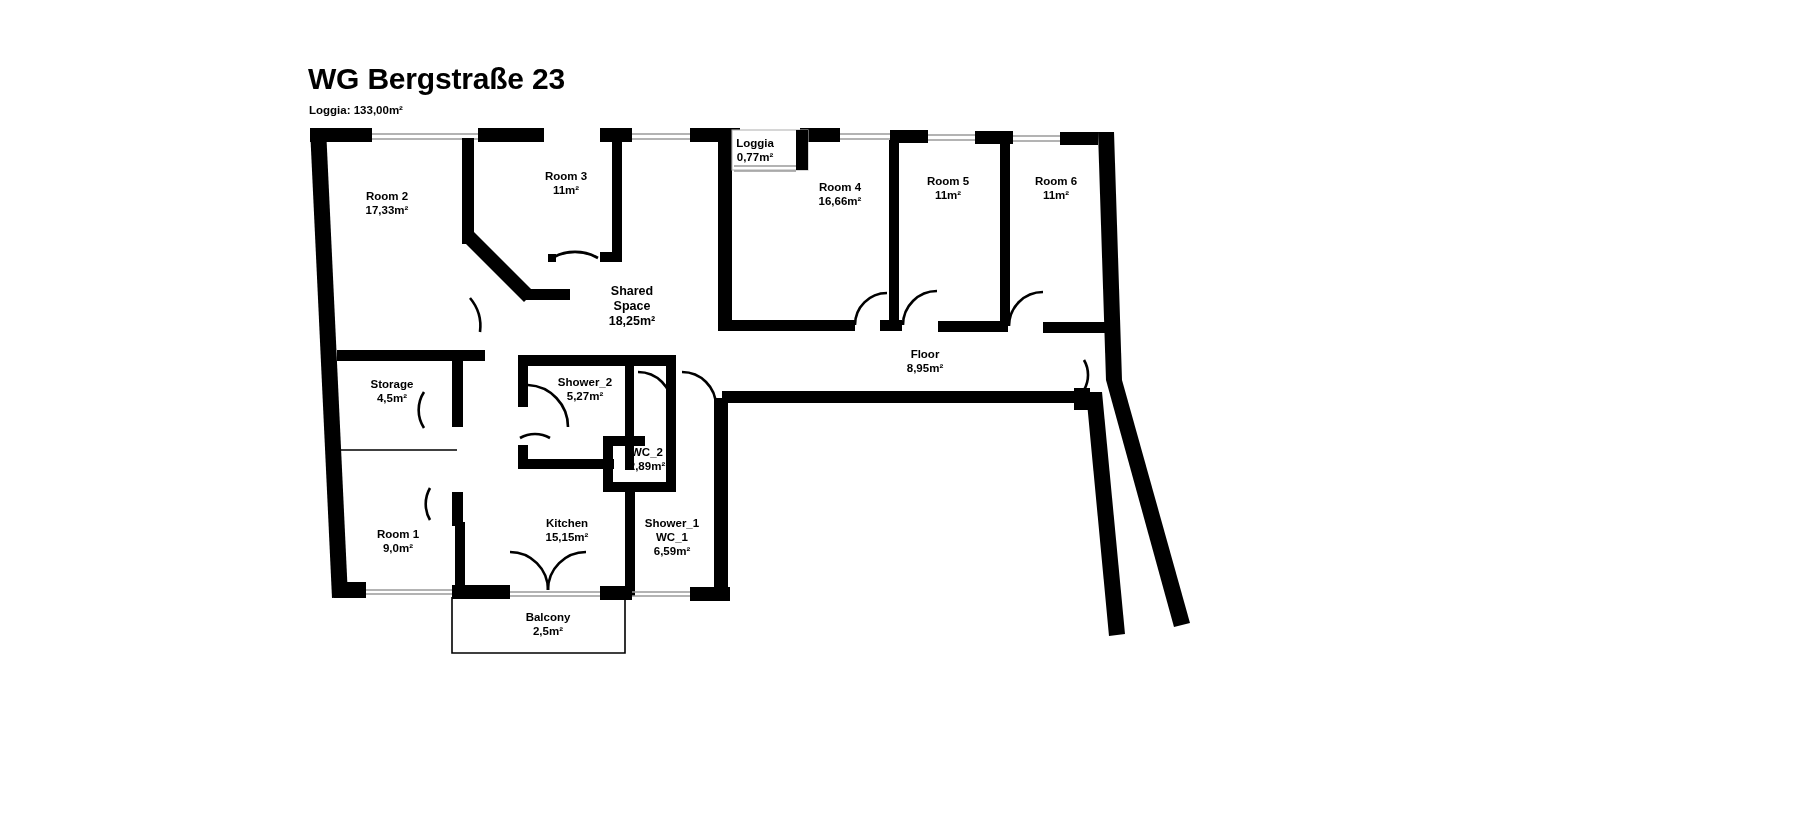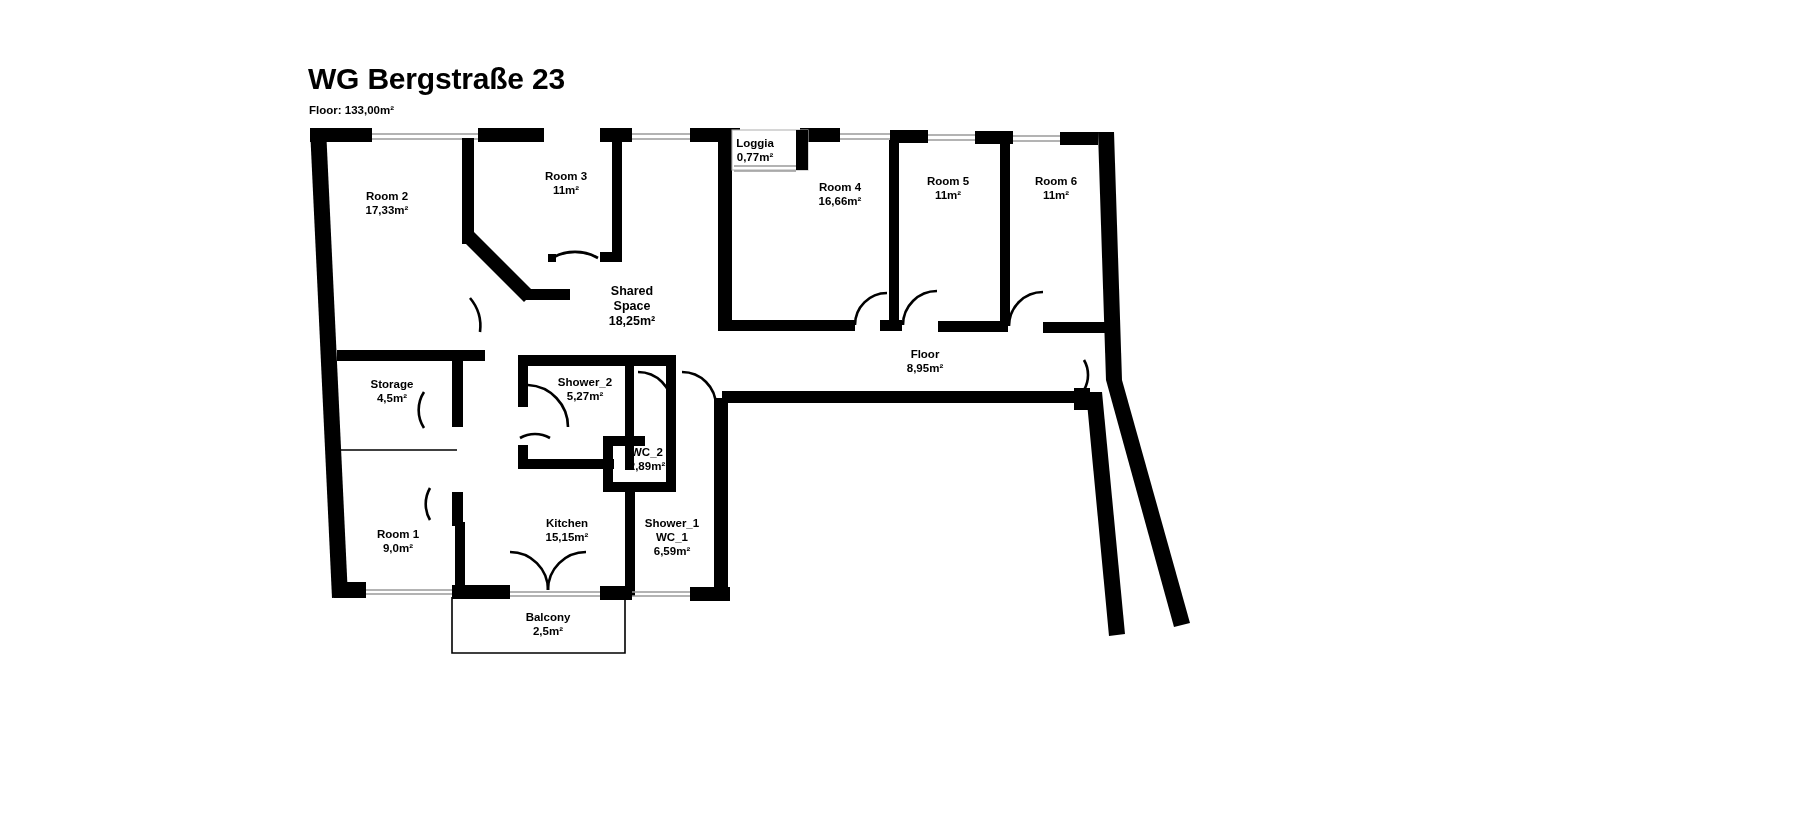--- a/index.html
+++ b/index.html
@@ -62,21 +62,21 @@
     dominant-baseline: middle;
   }
   .room-label.big { font-size: 12.5px; }
 </style>
 </head>
 <body>
 
 <div id="plan-root">
 
   <div class="title">WG Bergstraße 23</div>
-  <div class="subtitle">Floor: 133,00m²</div>
+  <div class="subtitle">Loggia: 133,00m²</div>
 
   <svg class="floorplan" viewBox="0 0 1800 828">
 
     <g>
 
       <polygon class="wall" points="310,128 326,128 348,597 332,598"></polygon>
 
       <rect class="wall" x="310" y="128" width="62" height="14"></rect>
       <rect class="wall" x="478" y="128" width="66" height="14"></rect>
       <rect class="wall" x="600" y="128" width="32" height="14"></rect>

